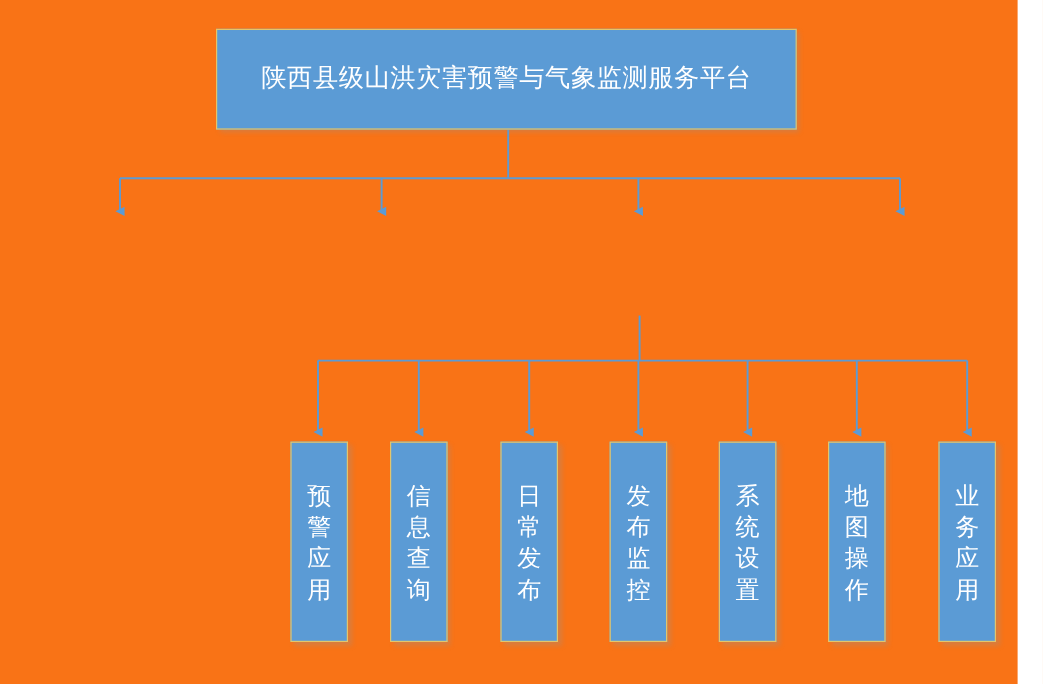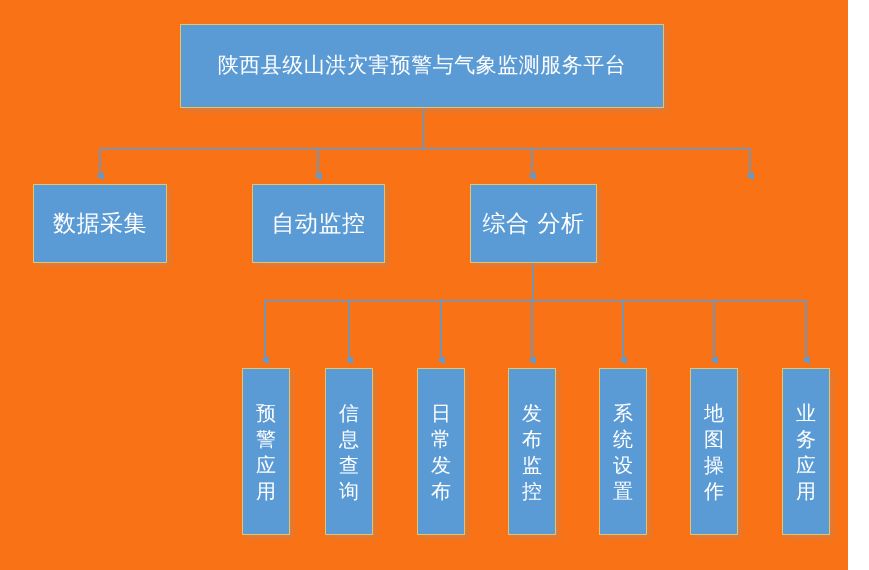--- a/index.html
+++ b/index.html
@@ -127,29 +127,20 @@
       <path d="M 623 300.5 L 623 360" marker-end="url(#arrowhead)"></path>
       <path d="M 714 300.5 L 714 360" marker-end="url(#arrowhead)"></path>
       <path d="M 806 300.5 L 806 360" marker-end="url(#arrowhead)"></path>
     </g>
   </svg>
 
   <div class="node root">
     <span class="node-label">陕西县级山洪灾害预警与气象监测服务平台</span>
   </div>
 
-  <div class="node lvl2 n0">
-    <span class="node-label">数据采集</span>
-  </div>
-  <div class="node lvl2 n1">
-    <span class="node-label">自动监控</span>
-  </div>
-  <div class="node lvl2 n2">
-    <span class="node-label">综合 分析</span>
-  </div>
 
   <div class="node lvl3 c0">
     <span class="node-label">预
 警
 应
 用</span>
   </div>
   <div class="node lvl3 c1">
     <span class="node-label">信
 息

